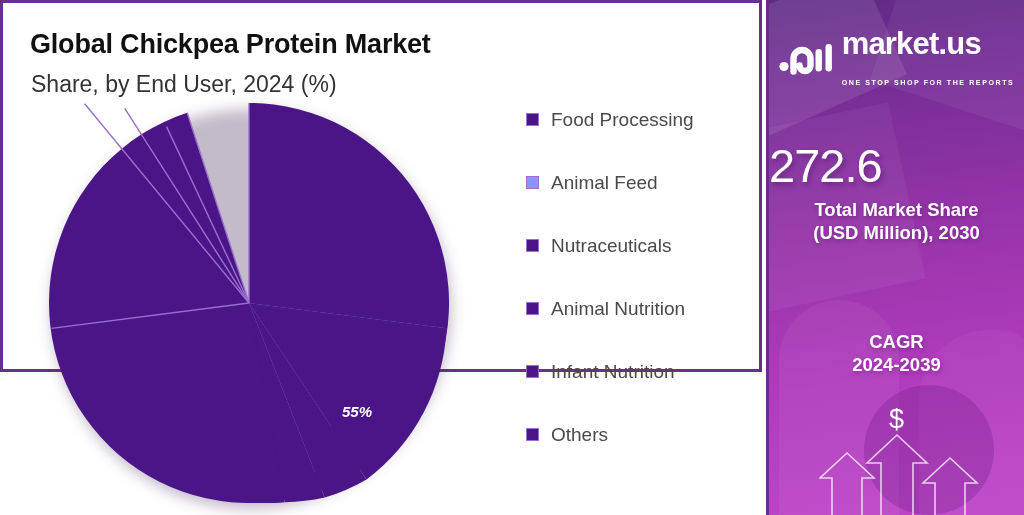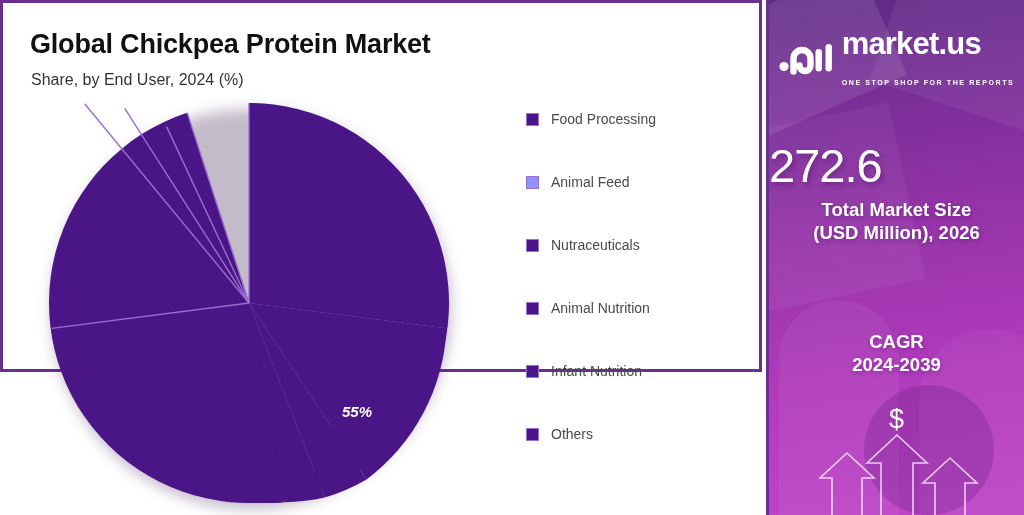--- a/index.html
+++ b/index.html
@@ -37,21 +37,21 @@
     font-size: 27px;
     font-weight: bold;
     color: #111111;
     letter-spacing: -0.2px;
     white-space: nowrap;
   }
   #page-subtitle {
     position: absolute;
     left: 28px;
     top: 68px;
-    font-size: 16px;
+    font-size: 23px;
     font-weight: normal;
     color: #333333;
     white-space: nowrap;
   }
 
   
   #pie-wrap {
     position: absolute;
     left: 46px;
     top: 100px;
@@ -99,21 +99,21 @@
   }
   .legend-swatch {
     width: 13px;
     height: 13px;
     flex: 0 0 13px;
     box-sizing: border-box;
     border: 1.5px solid #9a6fd0;
     margin-right: 12px;
   }
   .legend-label {
-    font-size: 14px;
+    font-size: 19px;
     color: #4a4a4a;
     white-space: nowrap;
     line-height: 1;
   }
 
   
   #brand-panel {
     position: absolute;
     left: 766px;
     top: 0;
@@ -326,22 +326,22 @@
         <rect x="46.5" y="3" width="6.4" height="27.5" rx="3.2" fill="#ffffff"></rect>
       </svg>
       <div id="logo-text-block">
         <div id="logo-wordmark">market.us</div>
         <div id="logo-tagline">ONE STOP SHOP FOR THE REPORTS</div>
       </div>
     </div>
 
     <div class="stat-value" id="stat-market-value">272.6</div>
     <div class="stat-caption" id="stat-market-caption">
-      <div>Total Market Size</div>
-      <div>(USD Million), 2026</div>
+      <div>Total Market Share</div>
+      <div>(USD Million), 2030</div>
     </div>
 
     <div class="stat-caption" id="stat-cagr-caption">
       <div>CAGR</div>
       <div>2024-2039</div>
     </div>
 
     <div id="dollar-sign">$</div>
 
     <svg id="arrows-svg" width="170" height="90" viewBox="0 0 170 90">

